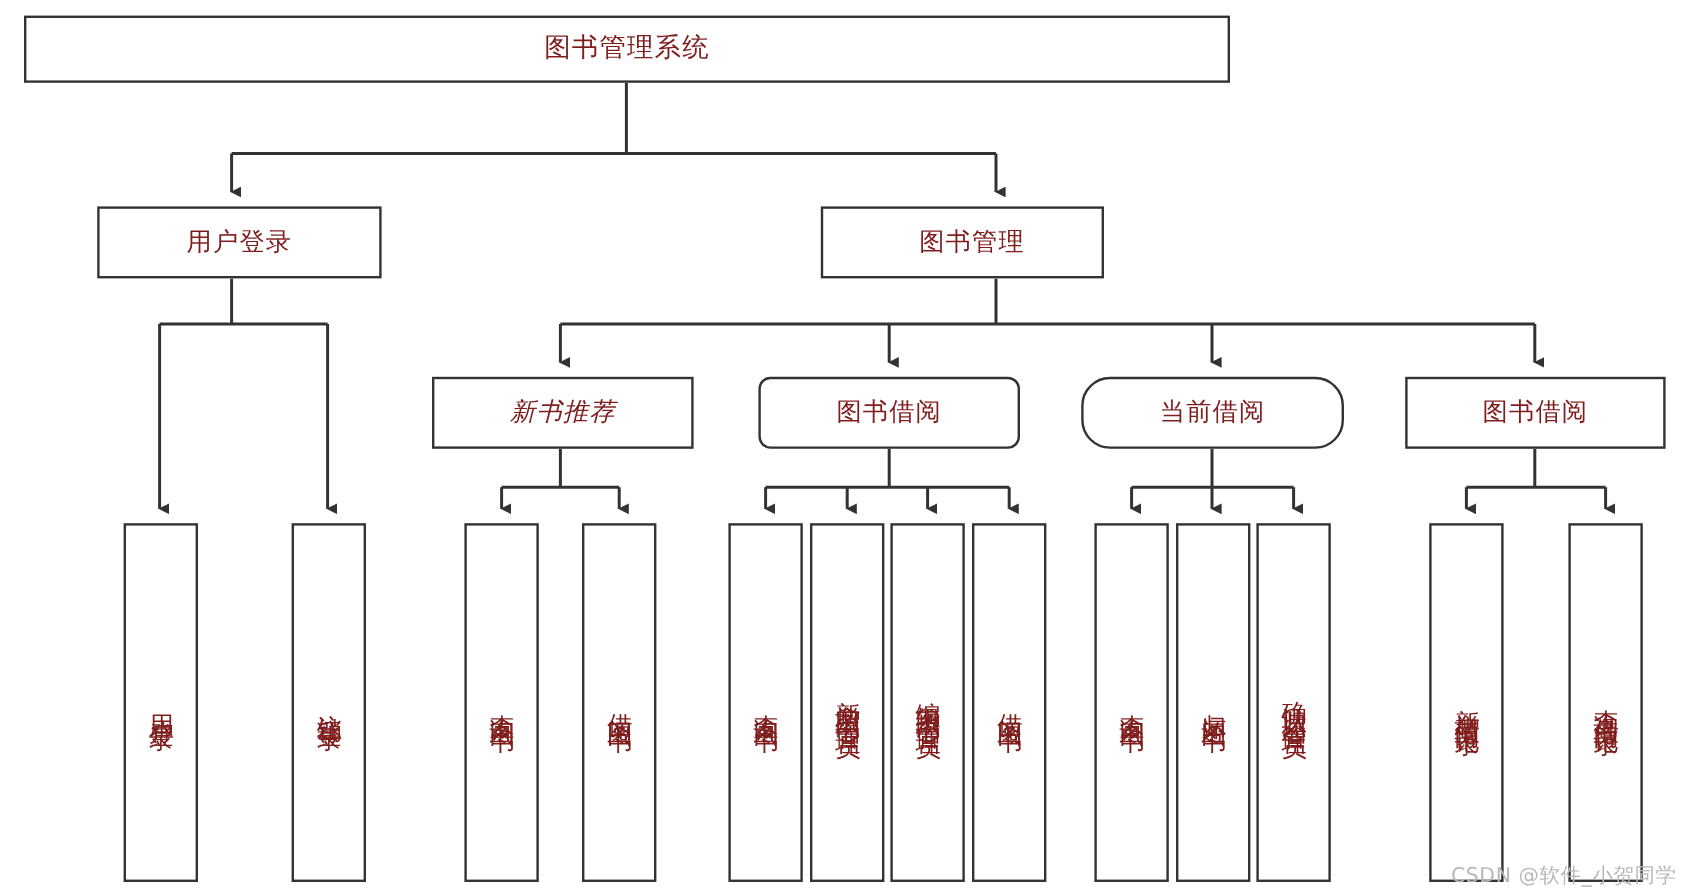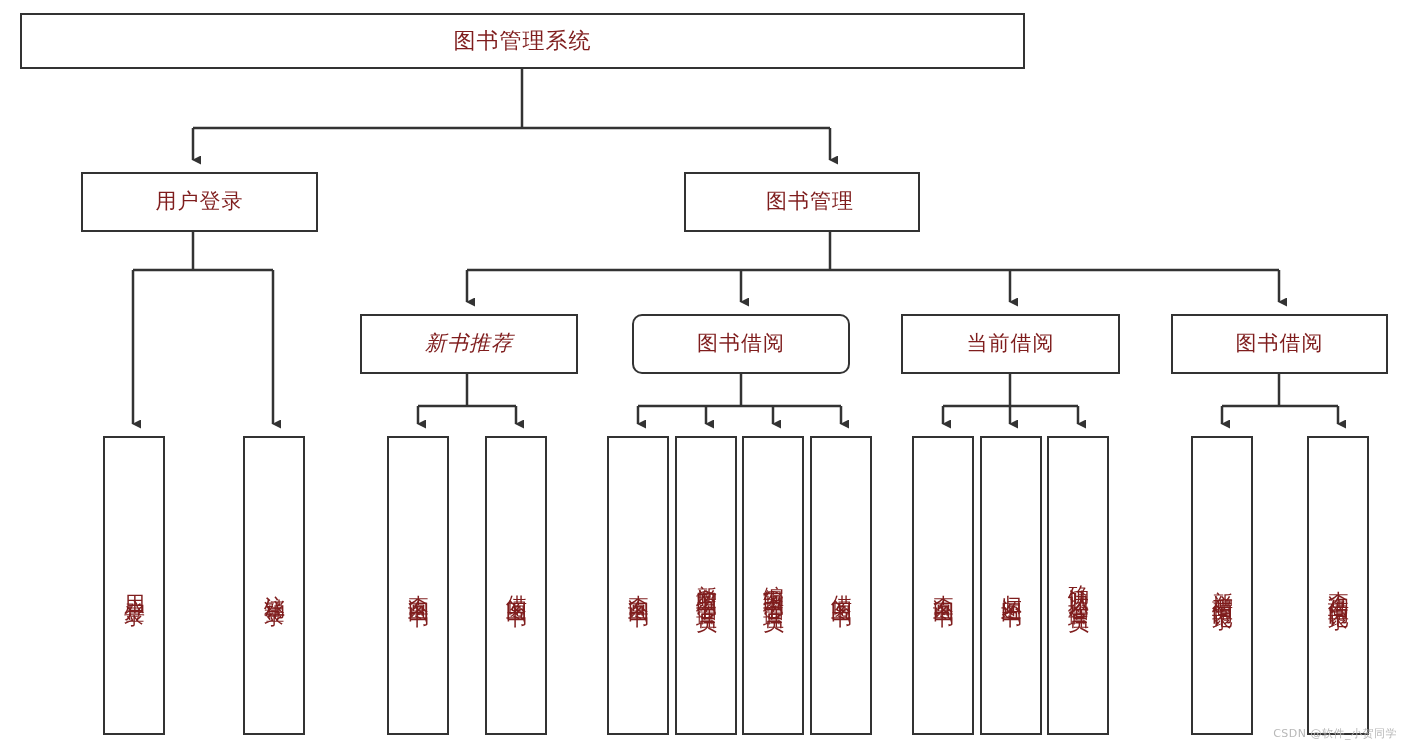--- a/index.html
+++ b/index.html
@@ -37,21 +37,21 @@
     text-orientation:upright;
     font-size:21px;
     letter-spacing:4px;
     line-height:1;
     white-space:nowrap;
   }
   .watermark{
     position:absolute;
     right:8px;bottom:6px;
     color:#b8b8b8;
-    font-size:11px;
+    font-size:17px;
     letter-spacing:0.5px;
     z-index:6;
     white-space:nowrap;
   }
 </style>
 </head>
 <body>
 
 <svg id="canvas" viewBox="0 0 1405 747" xmlns="http://www.w3.org/2000/svg">
   <defs>
@@ -113,21 +113,21 @@
 <div class="node" style="left:684px;top:172px;width:236px;height:60px;padding-left:16px;">
   <span class="lbl">图书管理</span>
 </div>
 
 <div class="node" style="left:360px;top:314px;width:218px;height:60px;font-style:italic;">
   <span class="lbl">新书推荐</span>
 </div>
 <div class="node" style="left:632px;top:314px;width:218px;height:60px;border-radius:10px;">
   <span class="lbl">图书借阅</span>
 </div>
-<div class="node" style="left:901px;top:314px;width:219px;height:60px;">
+<div class="node" style="left:901px;top:314px;width:219px;height:60px;border-radius:24px;">
   <span class="lbl">当前借阅</span>
 </div>
 <div class="node" style="left:1171px;top:314px;width:217px;height:60px;">
   <span class="lbl">图书借阅</span>
 </div>
 
 <div class="node leaf" style="left:103px;top:436px;width:62px;height:299px;">
   <span class="lbl">用户登录</span>
 </div>
 <div class="node leaf" style="left:243px;top:436px;width:62px;height:299px;">

